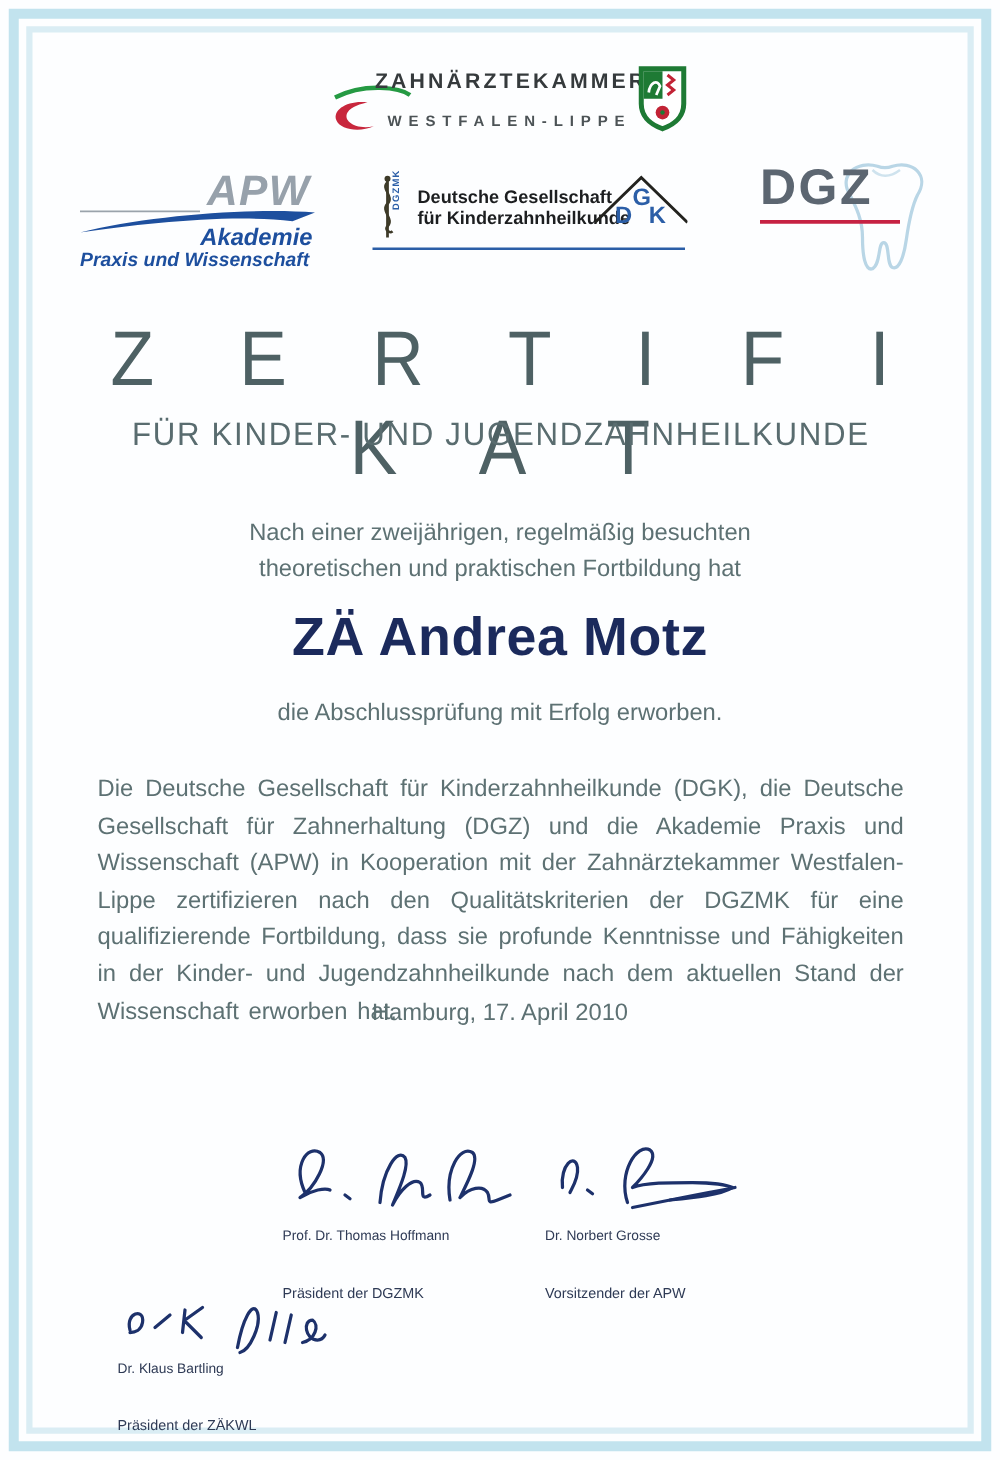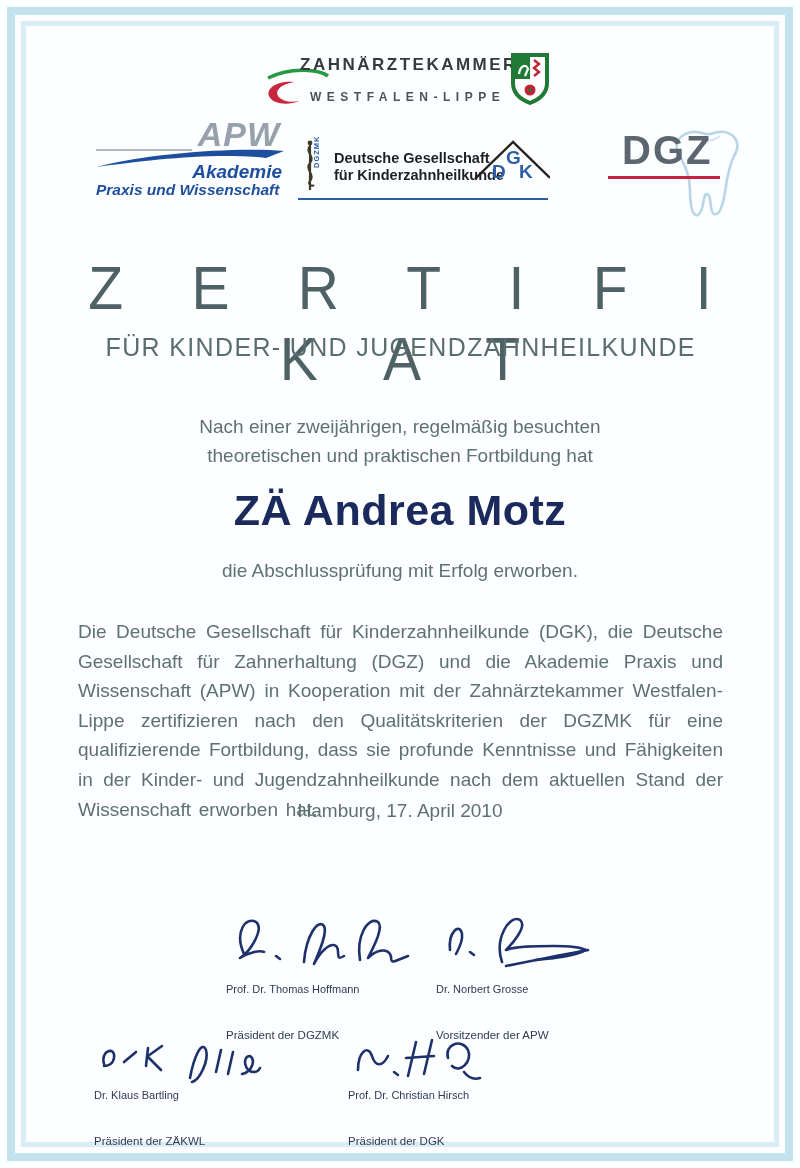--- a/index.html
+++ b/index.html
@@ -13,36 +13,36 @@
 
   
   .kammer{position:absolute; left:262px; top:50px; width:290px; height:60px;}
   .kammer-swoosh{position:absolute; left:0; top:12px;}
   .kammer-text{position:absolute; left:38px; top:5px; width:210px;}
   .kammer-l1{font-size:17px; font-weight:bold; letter-spacing:2.5px; color:#353a3c;}
   .kammer-l2{font-size:12px; font-weight:bold; letter-spacing:5.5px; color:#4c5356; margin-top:15px; padding-left:10px;}
   .kammer-crest{position:absolute; left:248px; top:2px;}
 
   
-  .apw{position:absolute; left:64px; top:121px; width:192px; height:68px;margin-left:32px;}
+  .apw{position:absolute; left:64px; top:140px; width:192px; height:68px;}
   .apw-acronym{position:absolute; right:8px; top:-6px; font-size:34px; font-weight:bold; font-style:italic; color:#97a1ab; letter-spacing:1px;}
   .apw-swoosh{position:absolute; left:0; top:28px;}
   .apw-sub1{position:absolute; right:6px; top:40px; font-size:19px; font-weight:bold; font-style:italic; color:#1d4f9e;}
   .apw-sub2{position:absolute; left:0px; top:60px; font-size:15.5px; font-weight:bold; font-style:italic; color:#1d4f9e;}
 
   .dgk{position:absolute; left:298px; top:138px; width:250px; height:62px;}
   .dgk-snake{position:absolute; left:4px; top:2px;}
   .dgk-vertical{position:absolute; left:14px; top:30px; font-size:7.5px; font-weight:bold; color:#2b5ea7; letter-spacing:1px; transform:rotate(-90deg); transform-origin:left top; white-space:nowrap;}
   .dgk-name{position:absolute; left:36px; top:12px; font-size:14.5px; font-weight:bold; color:#1c1e20; line-height:17px;}
   .dgk-tri{position:absolute; left:178px; top:0px;}
   .dgk-underline{position:absolute; left:0; bottom:0; width:250px; height:2px; background:#2b5ea7;}
 
   .dgz{position:absolute; left:606px; top:124px; width:142px; height:94px;}
   .dgz-tooth{position:absolute; left:58px; top:0;}
-  .dgz-acronym{position:absolute; left:16px; top:4px; font-size:40px; font-weight:bold; color:#5c6671; letter-spacing:2px;}
+  .dgz-acronym{position:absolute; left:2px; top:4px; font-size:40px; font-weight:bold; color:#5c6671; letter-spacing:2px;}
   .dgz-redline{position:absolute; left:2px; top:52px; width:112px; height:3px; background:#c62243;}
 
   
   .title-main{
     position:absolute; left:0; top:252px; width:800px; text-align:center;
     font-size:62px; font-weight:300; color:#4e6164;
     letter-spacing:0.46em; padding-left:0.46em; box-sizing:border-box;
     transform:scaleX(0.92); transform-origin:center;
   }
   .title-sub{
@@ -174,23 +174,13 @@
       <path class="sig-ink" d="M10,26 C6,12 22,8 20,20 C19,26 14,28 10,28"></path>
       <path class="sig-ink" d="M30,24 l12,-10"></path>
       <path class="sig-ink" d="M52,28 l2,-18 M54,18 l14,-10 M55,20 l12,12"></path>
       <path class="sig-ink" d="M96,40 C100,18 108,2 112,12 C115,22 106,42 98,44"></path>
       <path class="sig-ink" d="M122,34 l5,-22 M134,36 l5,-22"></path>
       <path class="sig-ink" d="M148,36 c10,-2 14,-14 8,-18 c-8,0 -6,16 4,16 c3,0 5,-2 6,-4"></path>
     </svg>
     <div class="sig-name">Dr. Klaus Bartling</div>
     <div class="sig-title">Präsident der ZÄKWL</div>
   </div>
-  <div class="sigblock" style="left:348px; top:1030px; width:140px;">
-    <svg class="sig-svg" width="140" height="54" viewBox="0 0 140 54">
-      <path class="sig-ink" d="M10,40 C10,22 20,14 24,26 C27,36 34,38 40,26"></path>
-      <path class="sig-ink" d="M46,42 l4,3"></path>
-      <path class="sig-ink" d="M60,46 l8,-34 M76,44 l8,-34 M58,28 l28,-2"></path>
-      <path class="sig-ink" d="M100,28 c-4,-14 14,-20 20,-8 c5,11 -8,24 -16,16 m12,6 c4,5 10,8 16,6"></path>
-    </svg>
-    <div class="sig-name">Prof. Dr. Christian Hirsch</div>
-    <div class="sig-title">Präsident der DGK</div>
-  </div>
 </div>
 
 </body></html>

